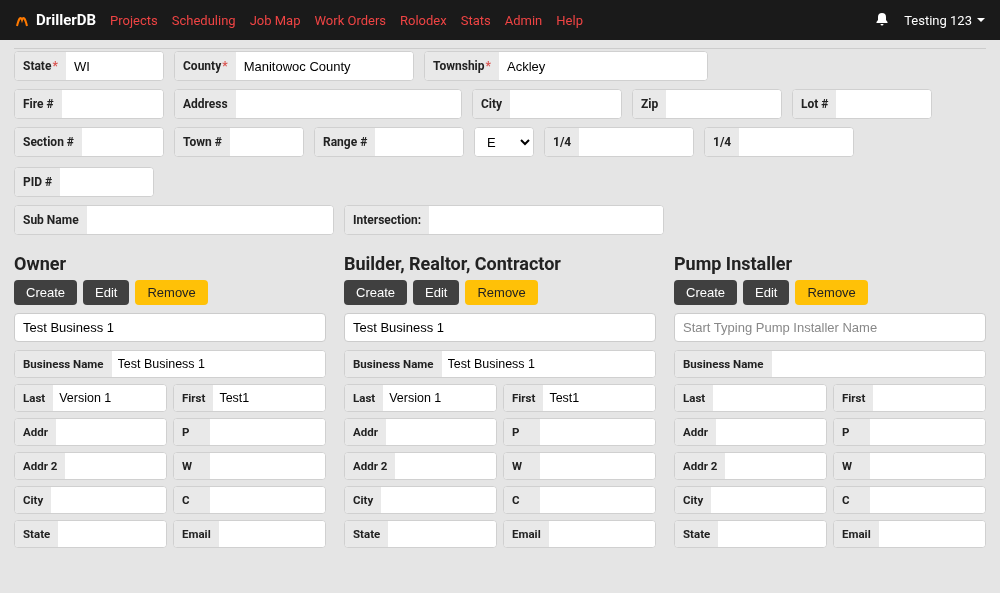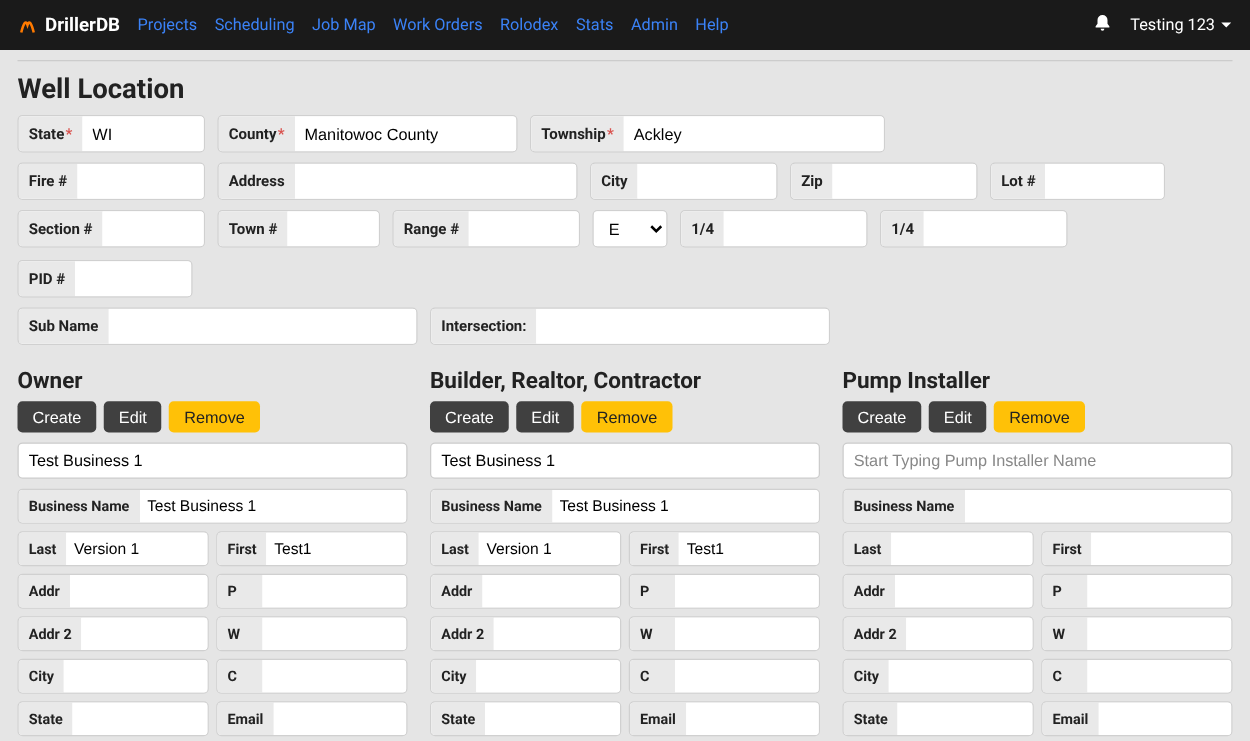--- a/index.html
+++ b/index.html
@@ -3,21 +3,21 @@
   <meta charset="utf-8">
   <style>
     * { box-sizing: border-box; margin: 0; padding: 0; }
     body { font-family: -apple-system, BlinkMacSystemFont, "Segoe UI", Roboto, sans-serif; background: #e5e5e5; font-size: 13px; color: #222; }
     
     
     .navbar { background: #1a1a1a; color: #fff; display: flex; align-items: center; padding: 0 14px; height: 40px; }
     .navbar .brand { display: flex; align-items: center; font-weight: 700; font-size: 15px; margin-right: 14px; }
     .navbar .brand svg { margin-right: 6px; }
     .navbar .nav-links { display: flex; gap: 14px; }
-    .navbar .nav-links a { color: #3b82f6; text-decoration: none; font-size: 13px; cursor: pointer; }
+    .navbar .nav-links a { color: #ef4444; text-decoration: none; font-size: 13px; cursor: pointer; }
     .navbar .right { margin-left: auto; display: flex; align-items: center; gap: 14px; }
     .navbar .user { display:flex; align-items:center; gap:4px; cursor:pointer;}
     .navbar .bell-icon { cursor:pointer; }
     
     .page { padding: 8px 14px 20px; }
     
     h2.section-title { font-size: 22px; font-weight: 700; margin: 10px 0 8px; }
     h3.sub-title { font-size: 18px; font-weight: 700; margin: 10px 0 6px; }
     
     .divider { border-top: 1px solid #ccc; margin-bottom: 2px; }
@@ -88,21 +88,20 @@
       <svg width="10" height="10" viewBox="0 0 10 10" fill="#fff">
           <path d="M1 3l4 4 4-4z"></path>
         </svg>
     </div>
   </div>
 </div>
 
 <div class="page">
   <div class="divider"></div>
 
-  <h2 class="section-title">Well Location</h2>
 
   <div class="row">
     <div class="field-group w-state">
       <span class="fg-label">
           <span>State</span>
           <span class="req">*</span>
         </span>
       <input class="fg-input" value="WI" style="">
     </div>
     <div class="field-group w-county">

